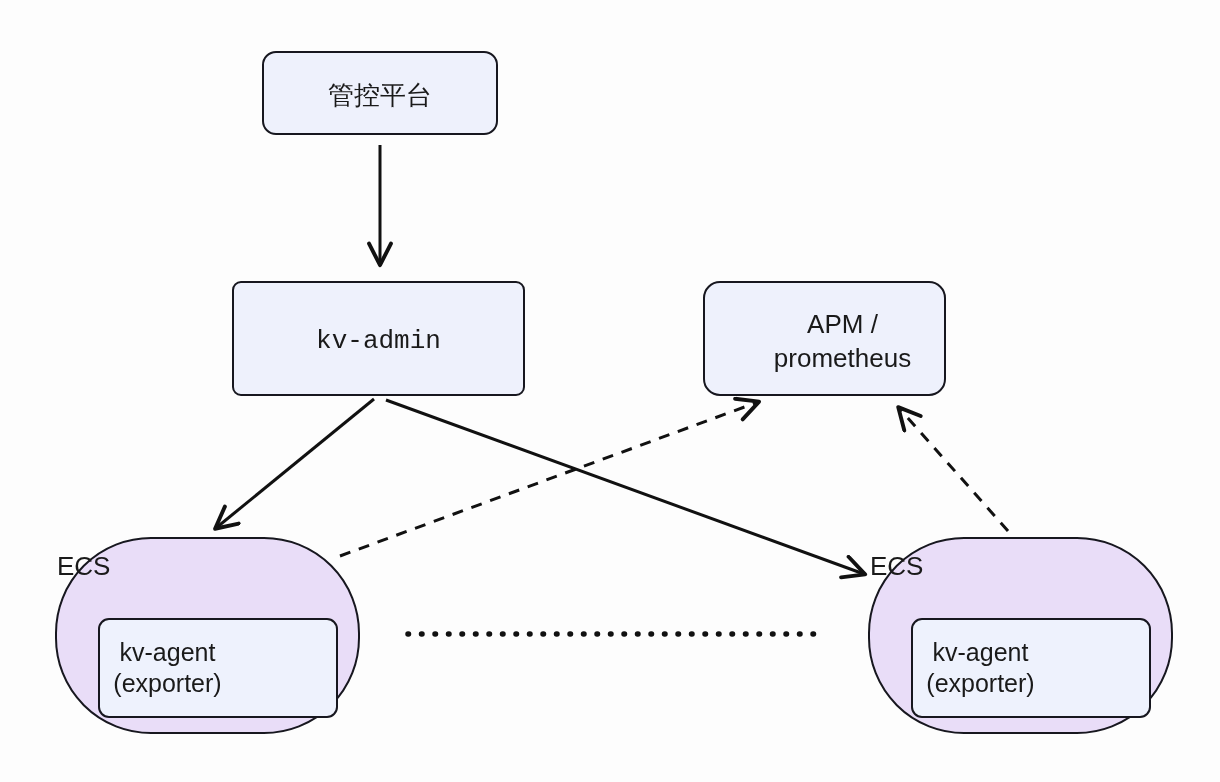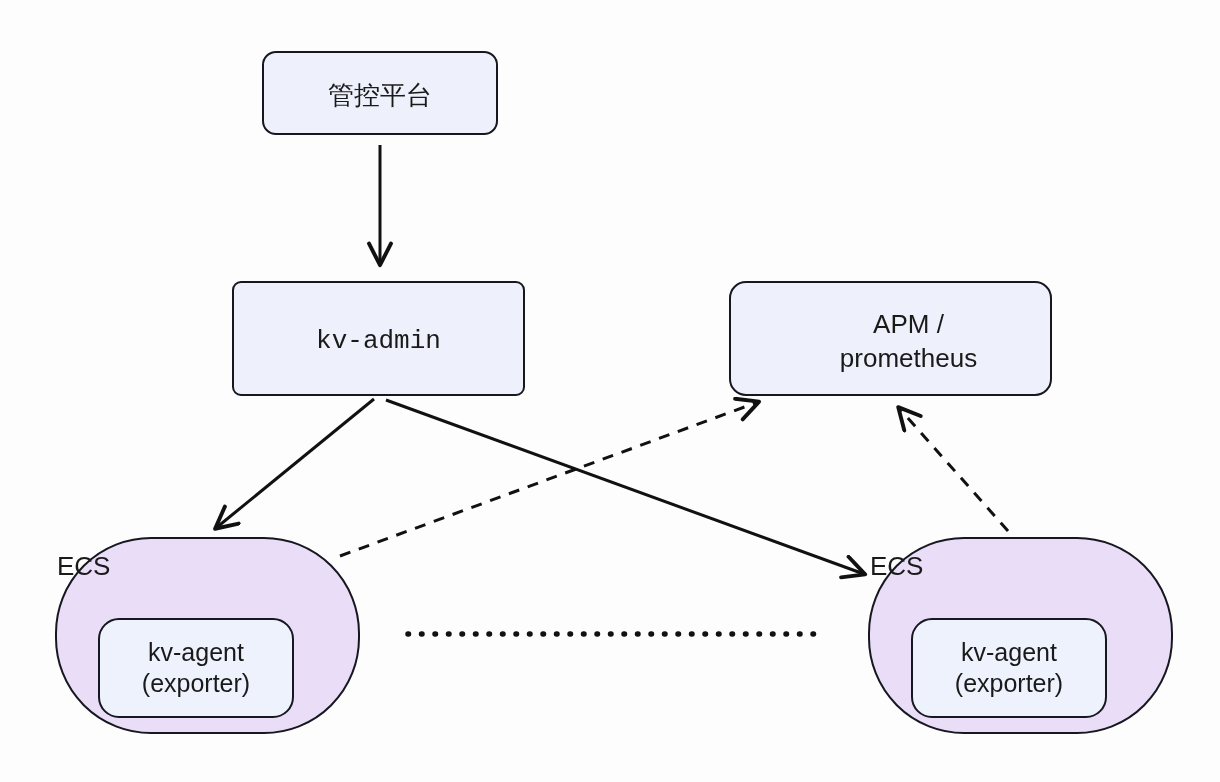--- a/index.html
+++ b/index.html
@@ -52,28 +52,28 @@
     left:0;
     width:100%;
     text-align:left;
     font-size:26px;
     color:var(--text);
   }
   .agent-box{
     position:absolute;
     left:41px;
     top:79px;
-    width:196px;
+    width:240px;
     height:100px;
     border:2.5px solid var(--border);
     background:var(--inner-box-fill);
-    border-radius:21px;
+    border-radius:11px;
     display:flex;
     align-items:center;
-    justify-content:center;
+    justify-content:flex-start;
     text-align:center;
     font-size:25px;
     line-height:1.25;
     color:var(--text);
   }
   .agent-box .label{display:block;max-width:135px;}
   svg.arrows{
     position:absolute;
     left:0;top:0;
     width:1220px;
@@ -107,21 +107,21 @@
   </svg>
 
   <div class="node rect" style="left:262px;top:51px;width:236px;height:84px;">
     <span class="label">管控平台</span>
   </div>
 
   <div class="node rect" style="left:232px;top:281px;width:293px;height:115px;border-radius:9px;font-family:Liberation Mono, monospace;">
     <span class="label">kv-admin</span>
   </div>
 
-  <div class="node rect" style="left:729px;top:281px;width:323px;height:115px;border-radius:17px;padding-left:36px;">
+  <div class="node rect" style="left:703px;top:281px;width:243px;height:115px;border-radius:17px;padding-left:36px;">
     <span class="label label-narrow">APM / prometheus</span>
   </div>
 
   <div class="ellipse" style="left:55px;top:537px;">
     <div class="ecs-label">ECS</div>
     <div class="agent-box">
       <span class="label">kv-agent (exporter)</span>
     </div>
   </div>
 

